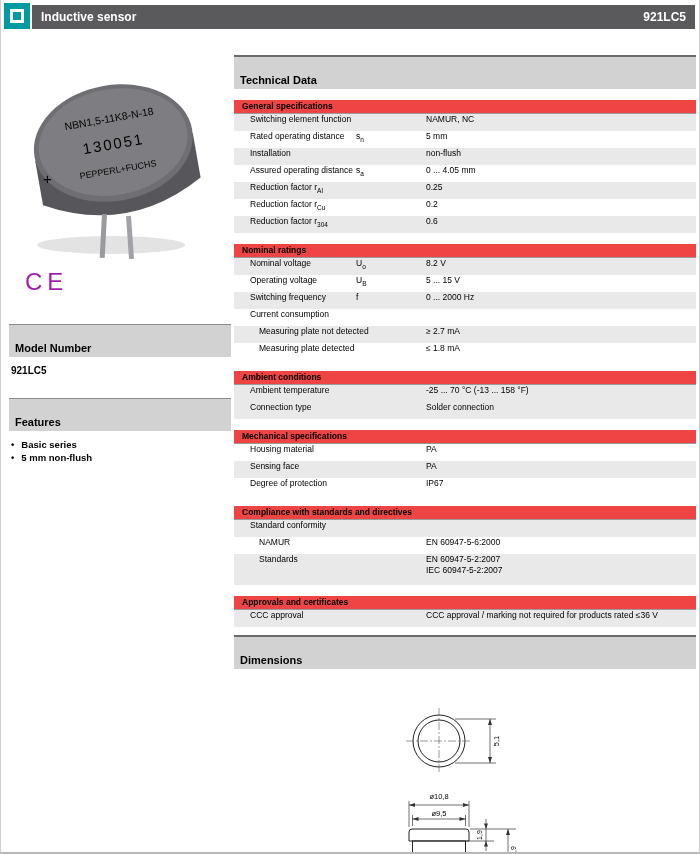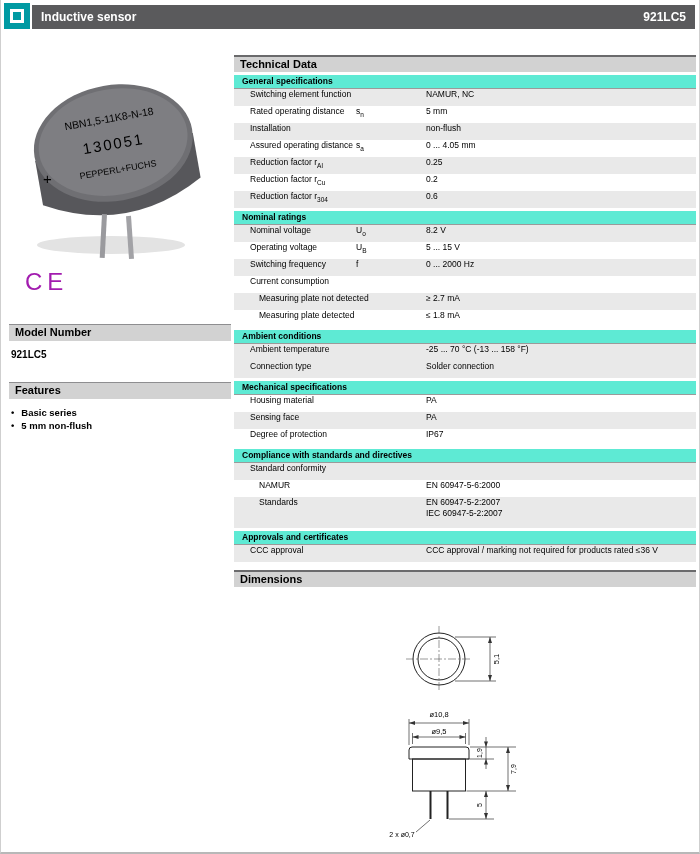--- a/index.html
+++ b/index.html
@@ -12,21 +12,21 @@
   .logo { position:absolute; top:3px; left:3px; width:26px; height:26px; background:#009aa3; z-index:2; }
   .logo-inner { position:absolute; top:6px; left:6px; width:14px; height:14px; border:3px solid #fff; }
   .header-bar { position:absolute; top:5px; left:31px; right:4px; height:24px; background:#5a5a5c; color:#fff;
                 display:flex; align-items:center; justify-content:space-between; padding:0 9px;
                 font-size:12px; font-weight:bold; }
 
   .left-col  { position:absolute; top:42px; left:8px;  width:222px; }
   .right-col { position:absolute; top:45px; left:233px; width:462px; }
 
   .section-bar { background:#d2d2d2; border-top:2px solid #6a6a6c; font-weight:bold; font-size:11px;
-                 height:17px; line-height:15px; padding:0 6px; }
+                 height:17px; line-height:15px; padding:16px 6px; }
   .left-col .section-bar { border-top:1px solid #8e8e90; }
 
   .photo { width:210px; height:220px; margin-bottom:6px; }
   .ce { font-size:24px; letter-spacing:5px; margin:6px 0 28px 16px; color:#a21caf; }
   .model-value { font-weight:bold; font-size:10px; padding:8px 2px 14px 2px; }
   .features-bar { margin-top:8px; }
   .features-list { list-style:none; padding:7px 0 0 2px; }
   .features-list li { font-size:9.5px; font-weight:bold; line-height:13px; }
   .features-list li::before { content:"•"; margin-right:7px; }
 
@@ -34,21 +34,21 @@
   #tech-rows { margin-top:0; }
   .trow { position:relative; height:17px; font-size:8.5px; line-height:10.5px; }
   .trow.shaded { background:#e9e9e9; }
   .trow .lbl { position:absolute; left:16px; white-space:nowrap; }
   .trow.subrow .lbl { left:25px; }
   .trow .sym { position:absolute; left:122px; }
   .trow .val { position:absolute; left:192px; white-space:nowrap; }
   .trow .val2 { top:10.5px; }
   .trow.twolines { height:31px; }
   .trow.section { height:14px; line-height:13px; font-weight:bold; border-bottom:1px solid #9a9a9a;
-                  margin-top:3px; padding-left:8px; background:#5eead4; }
+                  margin-top:11px; padding-left:8px; background:#ef4444; }
   sub { font-size:6.5px; line-height:0; }
 
   .dim-bar, .elec-bar { margin-top:8px; }
   .dim-area svg, .elec-area svg, .photo svg { display:block; }
   svg text { font-family:"Liberation Sans", sans-serif; fill:#000; }
   .draw { stroke:#222; fill:none; stroke-width:1; }
   .thin { stroke:#555; stroke-width:0.6; }
   .dimline { stroke:#333; stroke-width:0.7; }
   .arrow { fill:#333; stroke:none; }
 </style>

